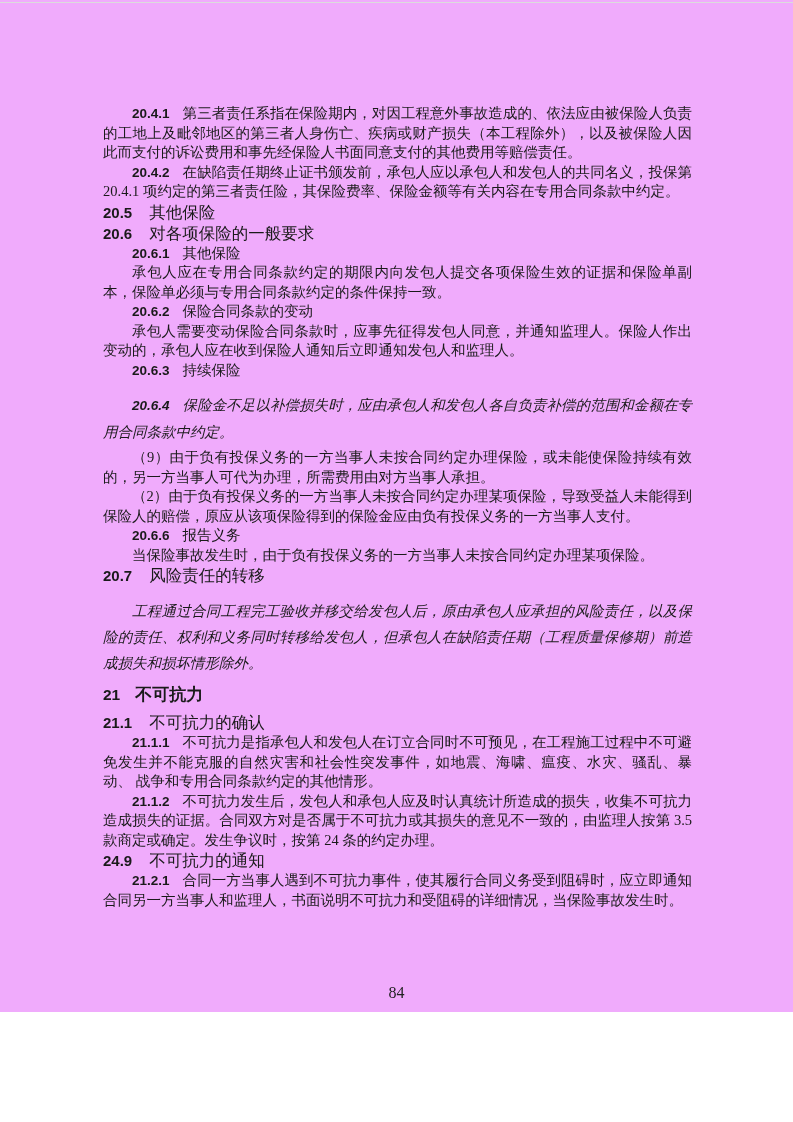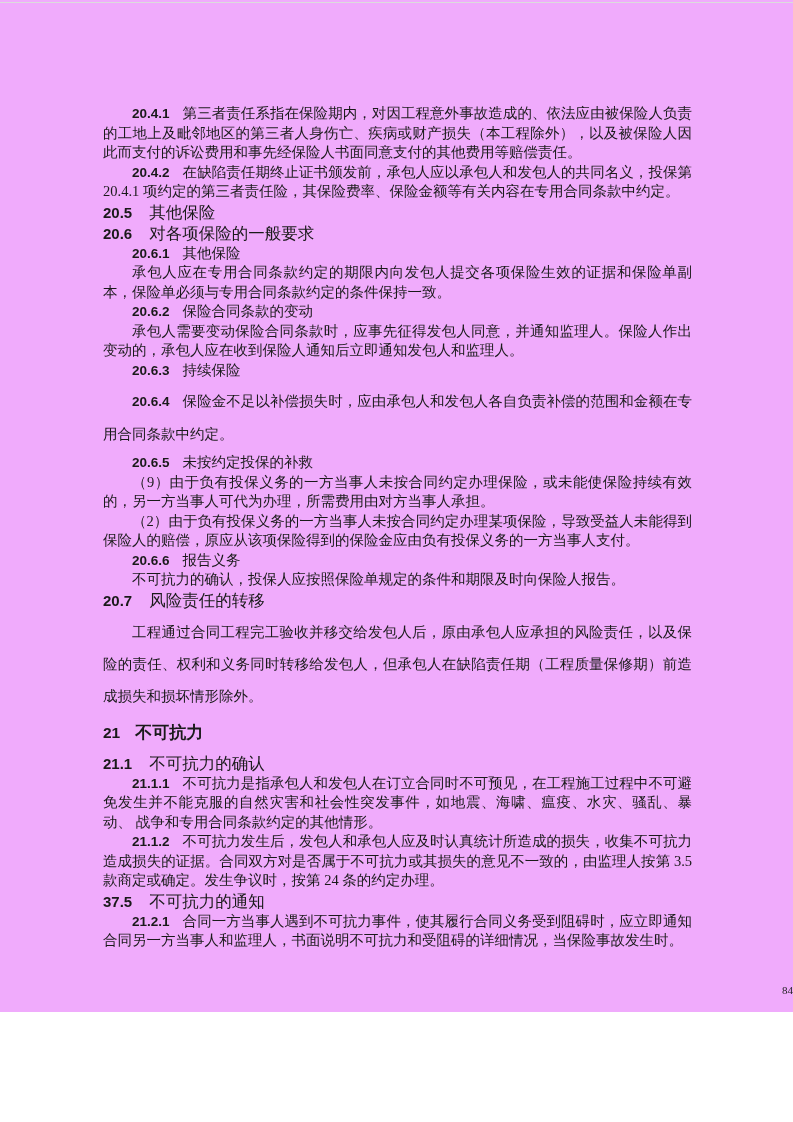--- a/index.html
+++ b/index.html
@@ -33,23 +33,24 @@
   
   p.body {
     margin: 0;
     font-size: 14.5px;
     line-height: 19.5px;
     text-align: justify;
   }
   p.ind { text-indent: 29px; }
   
   p.wide {
-    line-height: 32px;
-    margin-top: 5px;
+    line-height: 26px;
+    margin-top: 12px;
     margin-bottom: 3px;
+    font-style: italic;
   }
   
   p.sub {
     margin: 0;
     font-size: 14.5px;
     line-height: 19.5px;
     text-indent: 29px;
     text-align: left;
   }
   
@@ -57,42 +58,42 @@
     margin: 0;
     font-size: 16.5px;
     line-height: 21px;
     font-weight: normal;
     text-align: left;
   }
   
   .h1 {
     margin: 7px 0 6px 0;
     font-size: 17px;
-    line-height: 28px;
+    line-height: 23px;
     font-weight: bold;
     font-family: "Liberation Sans", sans-serif;
     text-align: left;
   }
   
   .num {
     font-family: "Liberation Sans", sans-serif;
     font-weight: bold;
     font-size: 13.5px;
     margin-right: 13px;
     letter-spacing: 0;
   }
   .h2 > .num { font-size: 15px; margin-right: 17px; }
   .h1 > .num { font-size: 15.5px; margin-right: 15px; }
   .footer {
     position: absolute;
     top: 984px;
     left: 0;
     width: 100%;
-    text-align: right;
-    font-size: 11px;
+    text-align: center;
+    font-size: 16px;
     font-family: "Liberation Serif", serif;
     color: #222;
   }
 </style>
 </head>
 <body>
 
 <div class="page">
   <div class="top-rule"></div>
 
@@ -113,42 +114,41 @@
 
     <p class="sub"><span class="num">20.6.2</span><span>保险合同条款的变动</span></p>
 
     <p class="body ind"><span>承包人需要变动保险合同条款时，应事先征得发包人同意，并通知监理人。保险人作出变动的，承包人应在收到保险人通知后立即通知发包人和监理人。</span></p>
 
     <p class="sub"><span class="num">20.6.3</span><span>持续保险</span></p>
 
 
     <p class="body ind wide"><span class="num">20.6.4</span><span>保险金不足以补偿损失时，应由承包人和发包人各自负责补偿的范围和金额在专用合同条款中约定。</span></p>
 
-    <p class="sub"><span class="num">20.6.5</span><span>未按约定投保的补救</span></p>
 
     <p class="body ind"><span>（9）由于负有投保义务的一方当事人未按合同约定办理保险，或未能使保险持续有效的，另一方当事人可代为办理，所需费用由对方当事人承担。</span></p>
 
     <p class="body ind"><span>（2）由于负有投保义务的一方当事人未按合同约定办理某项保险，导致受益人未能得到保险人的赔偿，原应从该项保险得到的保险金应由负有投保义务的一方当事人支付。</span></p>
 
     <p class="sub"><span class="num">20.6.6</span><span>报告义务</span></p>
 
-    <p class="body ind"><span>不可抗力的确认，投保人应按照保险单规定的条件和期限及时向保险人报告。</span></p>
+    <p class="body ind"><span>当保险事故发生时，由于负有投保义务的一方当事人未按合同约定办理某项保险。</span></p>
 
     <h3 class="h2"><span class="num">20.7</span><span>风险责任的转移</span></h3>
 
     <p class="body ind wide"><span>工程通过合同工程完工验收并移交给发包人后，原由承包人应承担的风险责任，以及保险的责任、权利和义务同时转移给发包人，但承包人在缺陷责任期（工程质量保修期）前造成损失和损坏情形除外。</span></p>
 
     <h2 class="h1"><span class="num">21</span><span>不可抗力</span></h2>
 
     <h3 class="h2"><span class="num">21.1</span><span>不可抗力的确认</span></h3>
 
     <p class="body ind"><span class="num">21.1.1</span><span>不可抗力是指承包人和发包人在订立合同时不可预见，在工程施工过程中不可避免发生并不能克服的自然灾害和社会性突发事件，如地震、海啸、瘟疫、水灾、骚乱、暴动、 战争和专用合同条款约定的其他情形。</span></p>
 
     <p class="body ind"><span class="num">21.1.2</span><span>不可抗力发生后，发包人和承包人应及时认真统计所造成的损失，收集不可抗力造成损失的证据。合同双方对是否属于不可抗力或其损失的意见不一致的，由监理人按第 3.5 款商定或确定。发生争议时，按第 24 条的约定办理。</span></p>
 
-    <h3 class="h2"><span class="num">37.5</span><span>不可抗力的通知</span></h3>
+    <h3 class="h2"><span class="num">24.9</span><span>不可抗力的通知</span></h3>
 
     <p class="body ind"><span class="num">21.2.1</span><span>合同一方当事人遇到不可抗力事件，使其履行合同义务受到阻碍时，应立即通知合同另一方当事人和监理人，书面说明不可抗力和受阻碍的详细情况，当保险事故发生时。</span></p>
 
   </div>
 
   <div class="footer">84</div>
 </div>
 
 </body></html>

